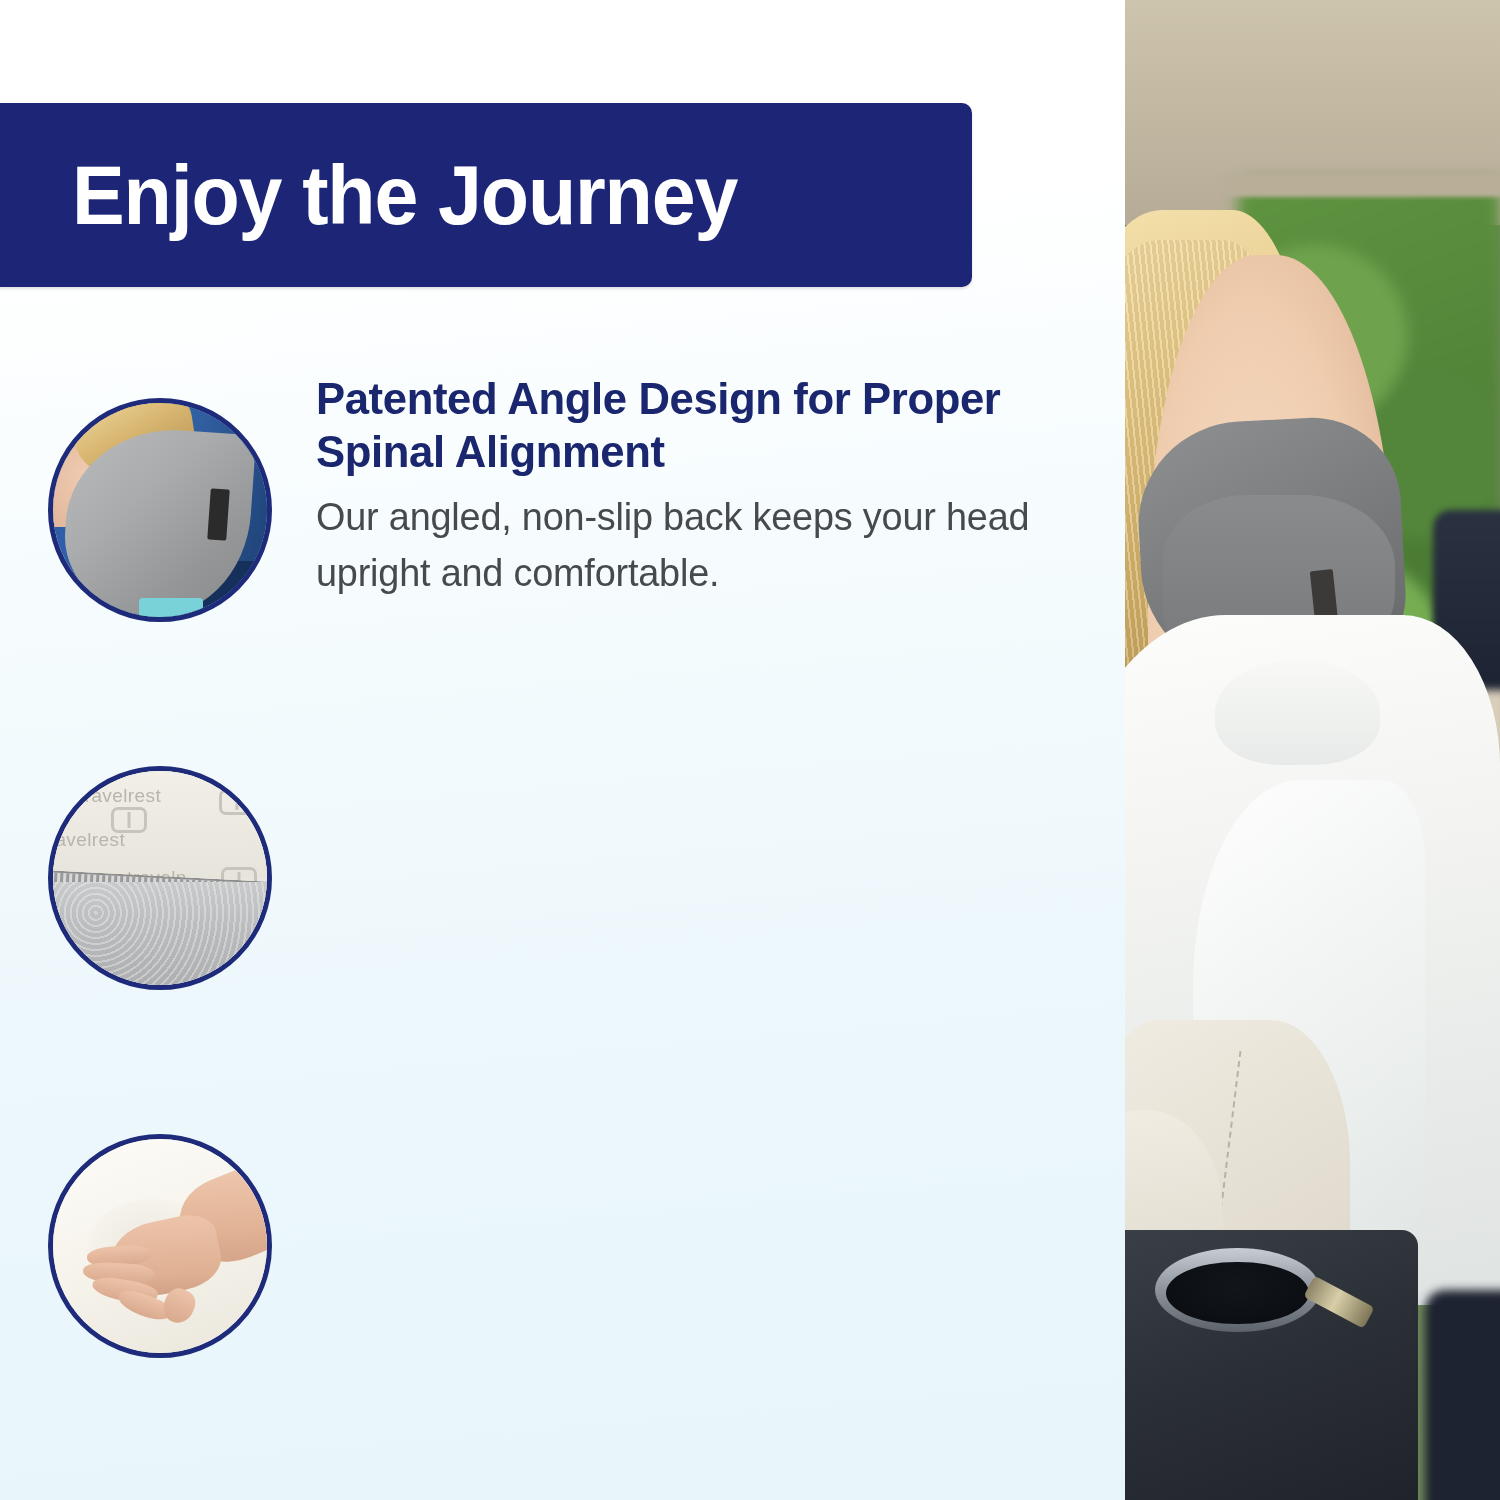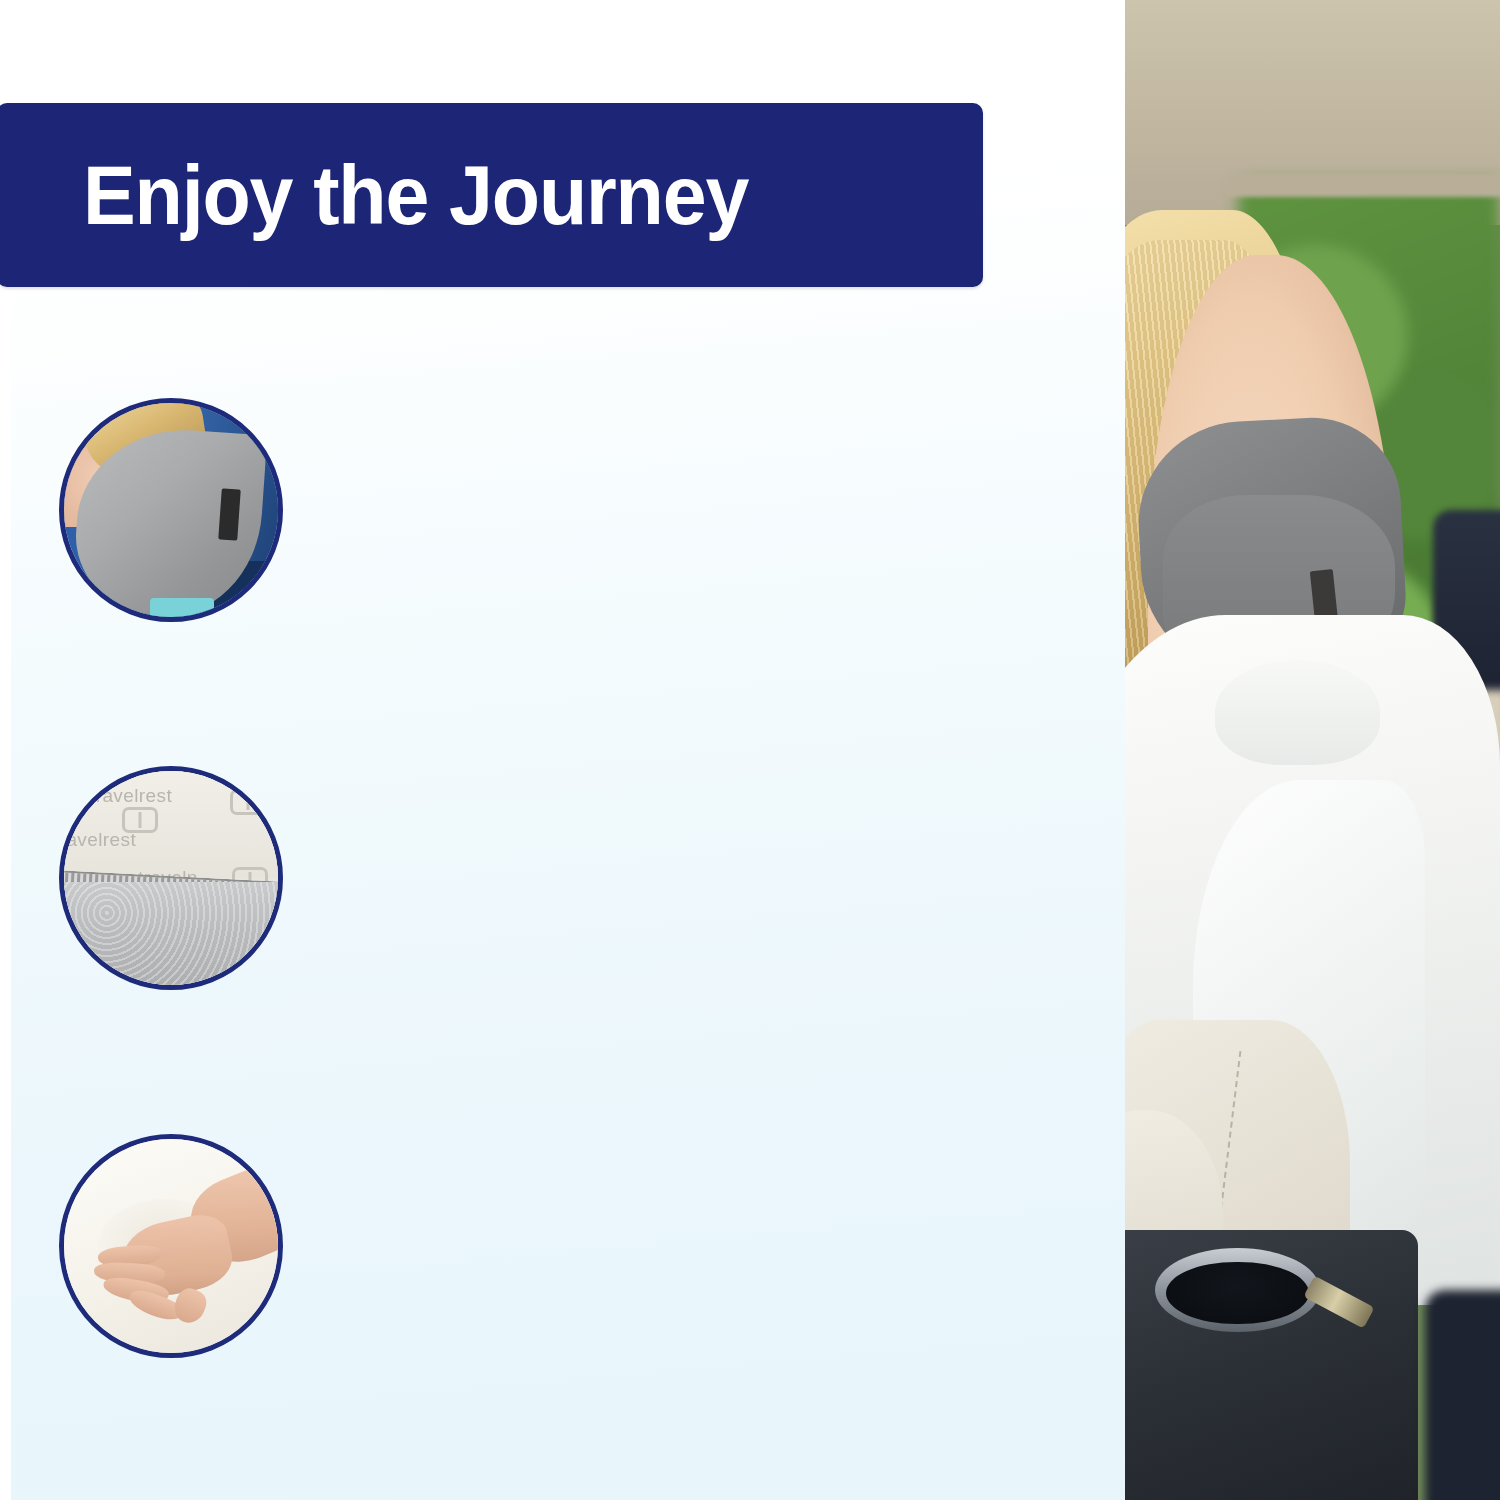--- a/index.html
+++ b/index.html
@@ -15,21 +15,21 @@
   #canvas {
     position:relative;
     width:1500px; height:1500px;
     background:#ffffff;
     overflow:hidden;
   }
 
   
   #left-panel {
     position:absolute;
-    left:11px; top:0;
+    left:0; top:0;
     width:1125px; height:1500px;
     background:linear-gradient(175deg,#ffffff 0%,#ffffff 16%,#f6fcfe 36%,#eef8fc 62%,#e9f6fc 85%,#e8f6fc 100%);
   }
 
   
   #header-banner {
     position:absolute;
     left:-14px; top:103px;
     width:986px; height:184px;
     background:#1d2577;
@@ -396,20 +396,24 @@
           <div class="thumb-art art-wedge">
             <div class="seat-blue"></div>
             <div class="seat-dark"></div>
             <div class="skin"></div>
             <div class="hair"></div>
             <div class="ear"></div>
             <div class="pillow"></div>
             <div class="tag"></div>
             <div class="teal"></div>
           </div>
+        </div>
+        <div class="feature-text">
+          <div class="feature-heading">Patented Angle Design for Proper Spinal Alignment</div>
+          <div class="feature-body">Our angled, non-slip back keeps your head upright and comfortable.</div>
         </div>
       </div>
 
       <div class="feature">
         <div class="thumb">
           <div class="thumb-art art-zip">
             <div class="top-fabric"></div>
             <div class="brandrow br1">travelrest</div>
             <div class="brandrow br2">travelrest</div>
             <div class="brandrow br3">traveln</div>

